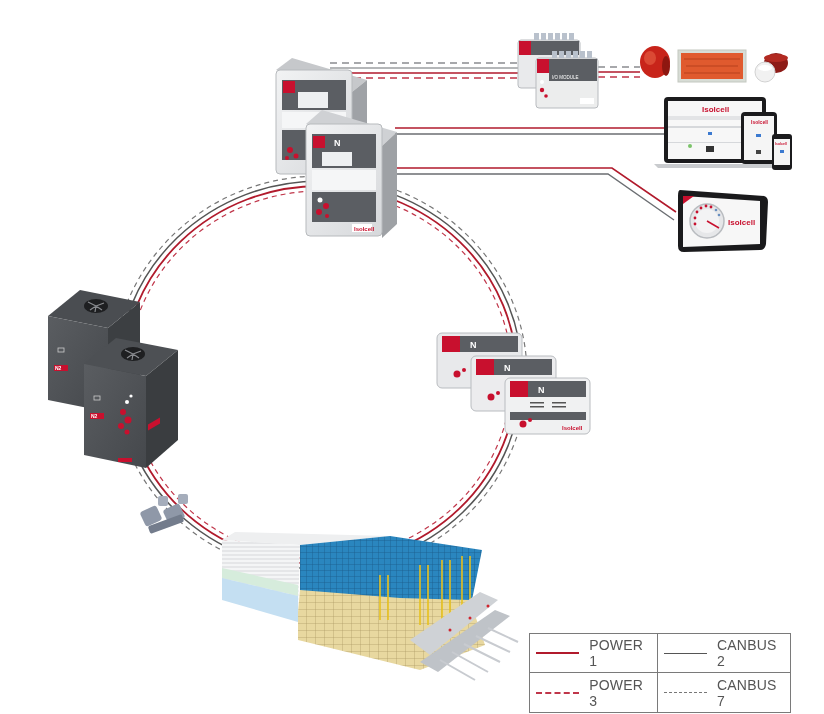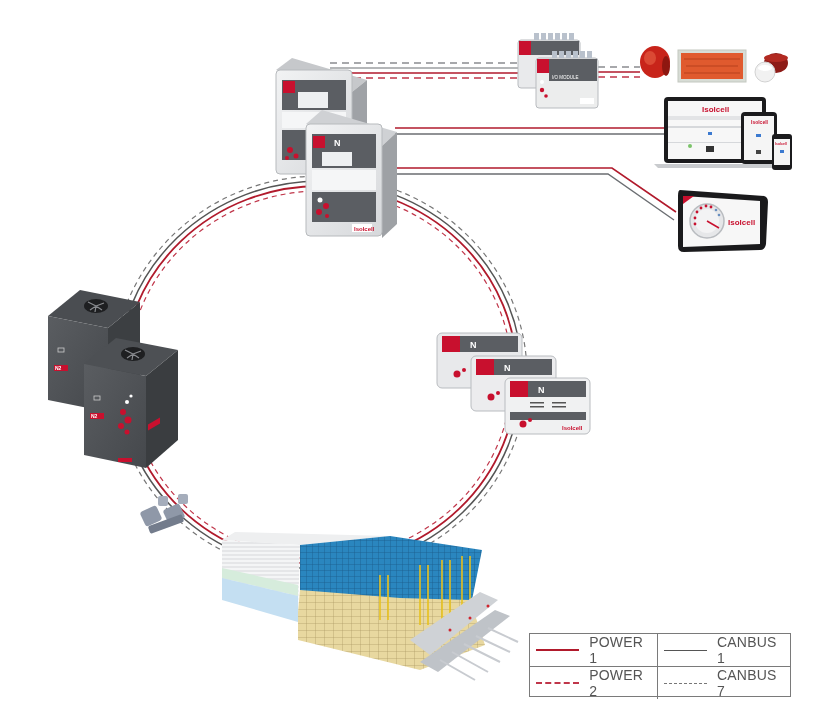--- a/index.html
+++ b/index.html
@@ -1,19 +1,19 @@
 <!DOCTYPE html>
 <html><head>
 <meta charset="utf-8">
 <style>
   html, body { margin: 0; padding: 0; background: #ffffff; }
   body { width: 824px; height: 714px; position: relative; overflow: hidden; font-family: "Liberation Sans", sans-serif; }
   #stage { position: absolute; left: 0; top: 0; width: 824px; height: 714px; }
   .legend {
-    position: absolute; left: 529px; top: 633px; width: 262px; height: 64px;
+    position: absolute; left: 529px; top: 633px; width: 262px; height: 80px;
     border: 1px solid #7a7a7a; box-sizing: border-box; display: grid;
     grid-template-columns: 128px 1fr; grid-template-rows: 1fr 1fr; background: #fff;
   }
   .legend .cell { display: flex; align-items: center; padding: 0 6px; font-size: 14px; color: #555; }
   .legend .cell.c1 { border-right: 1px solid #7a7a7a; }
   .legend .cell.r1 { border-bottom: 1px solid #7a7a7a; }
   .legend .swatch { width: 46px; height: 0; margin-right: 10px; }
   .legend .lbl { letter-spacing: 0.2px; }
   .sw-power1 { border-top: 2px solid #b11a2c; }
   .sw-power2 { border-top: 2px dashed #c0364a; }
@@ -319,23 +319,23 @@
   </g>
 </svg>
 
 <div class="legend">
   <div class="cell c1 r1">
     <span class="swatch sw-power1"></span>
     <span class="lbl">POWER 1</span>
   </div>
   <div class="cell r1">
     <span class="swatch sw-canbus1"></span>
-    <span class="lbl">CANBUS 1</span>
+    <span class="lbl">CANBUS 2</span>
   </div>
   <div class="cell c1">
     <span class="swatch sw-power2"></span>
-    <span class="lbl">POWER 2</span>
+    <span class="lbl">POWER 3</span>
   </div>
   <div class="cell">
     <span class="swatch sw-canbus2"></span>
     <span class="lbl">CANBUS 7</span>
   </div>
 </div>
 
 </body></html>

